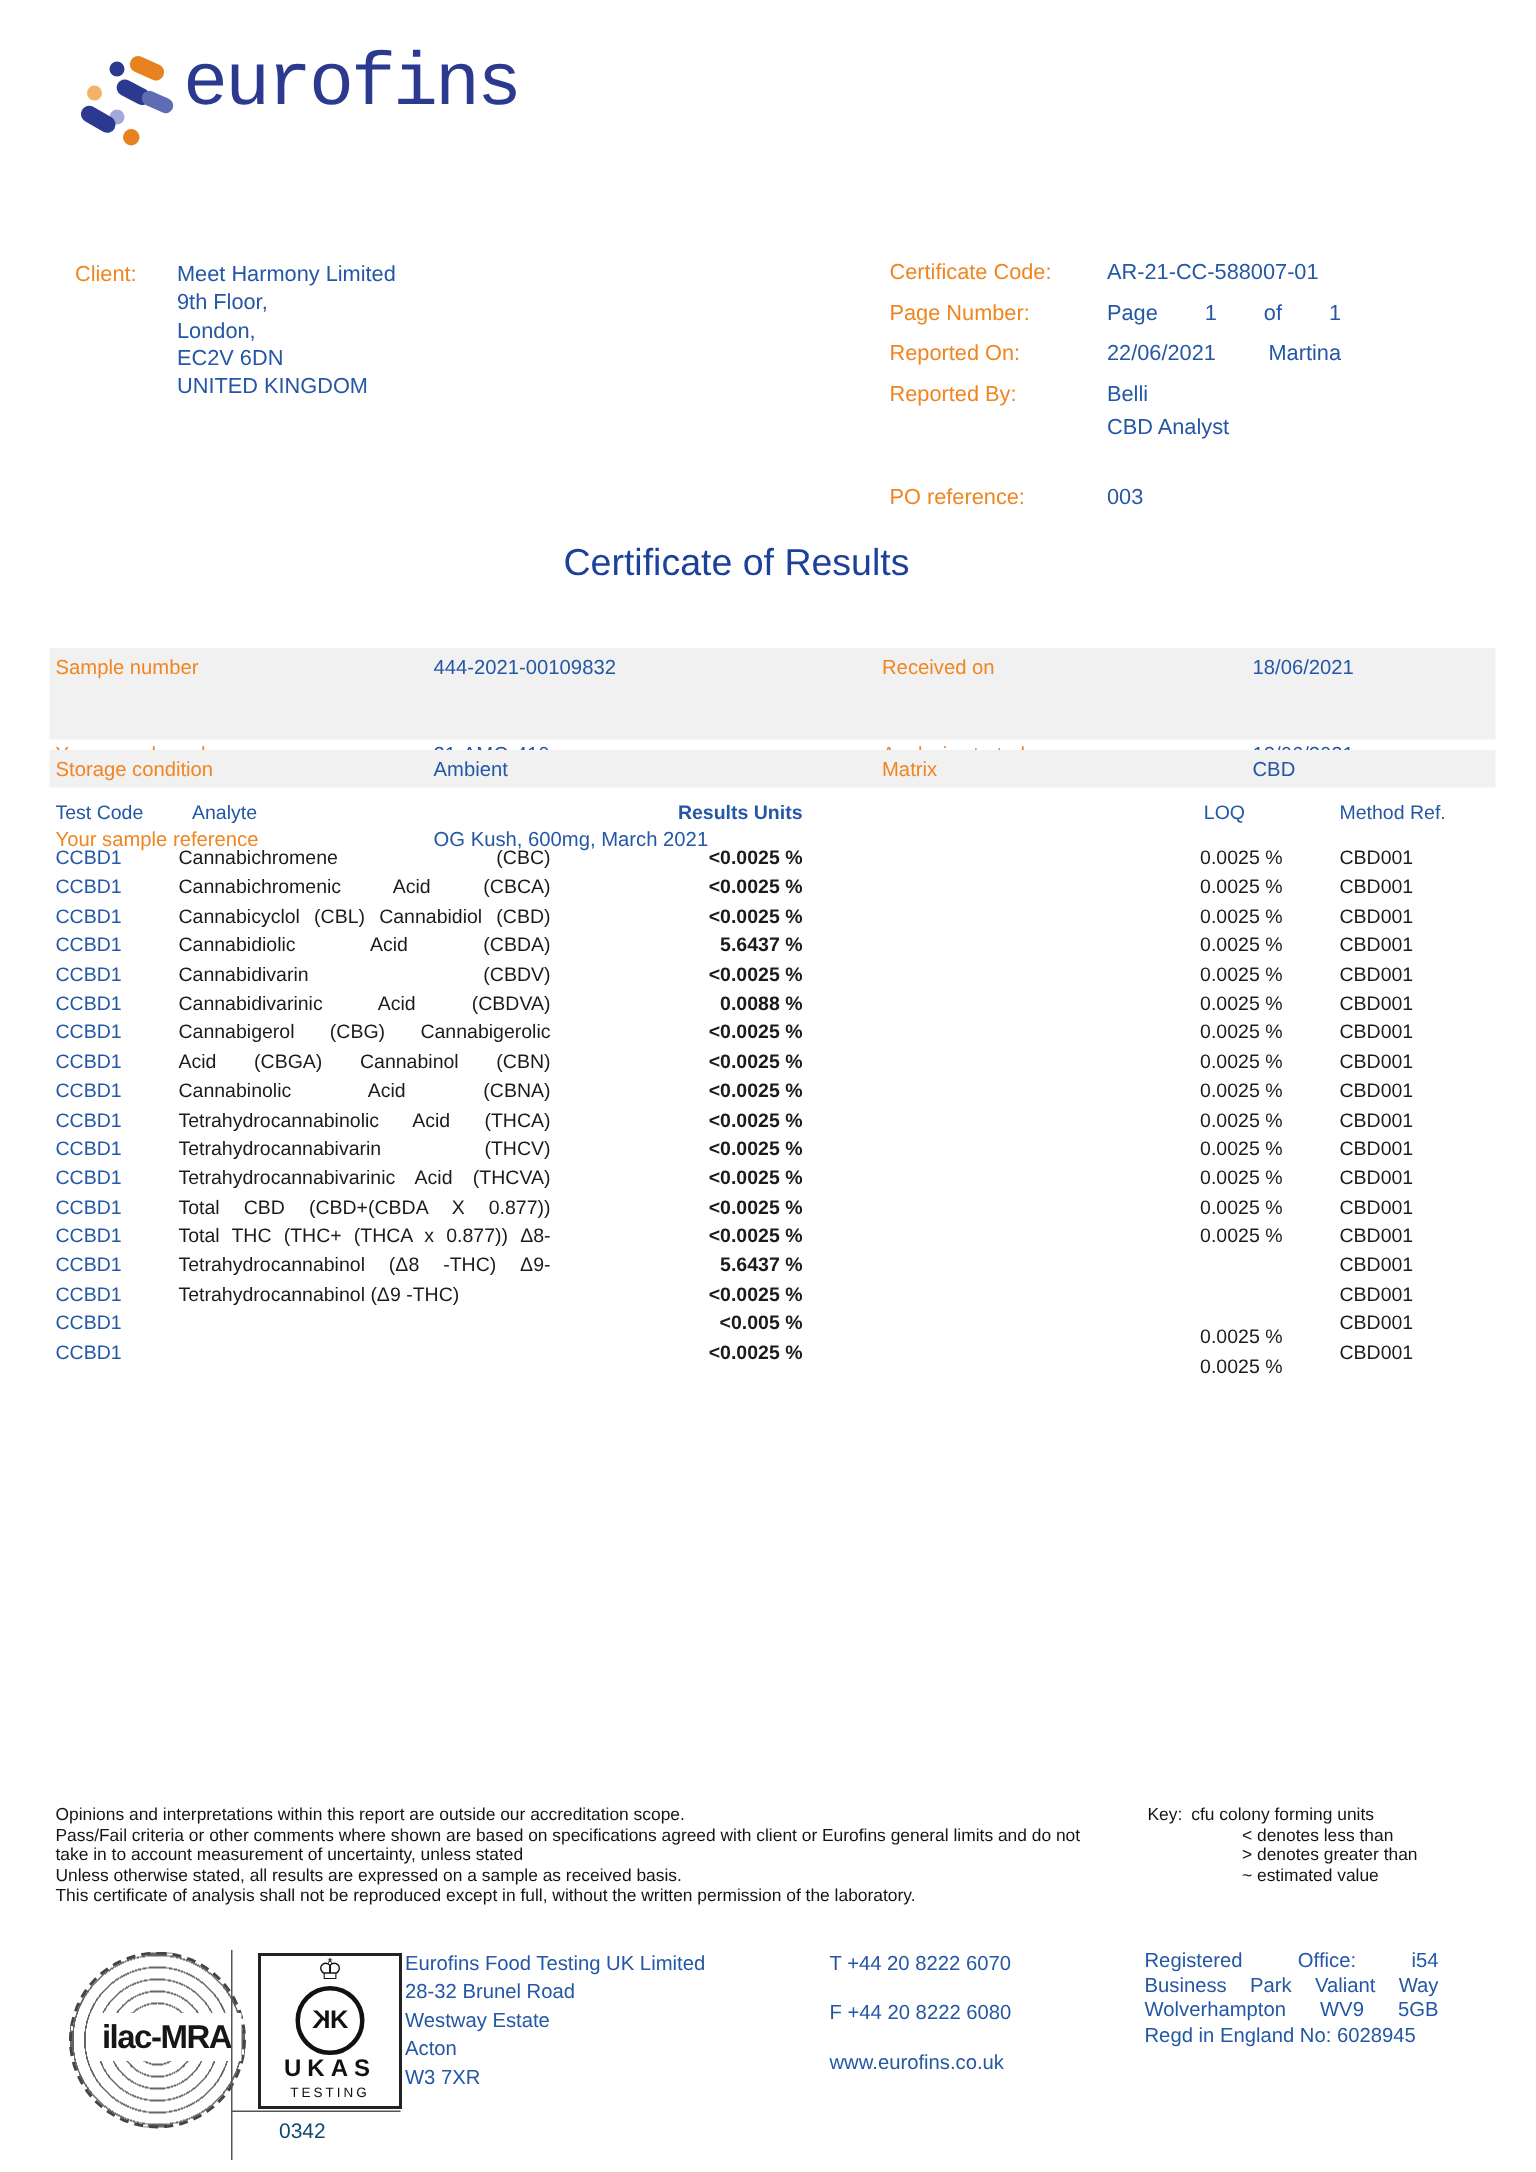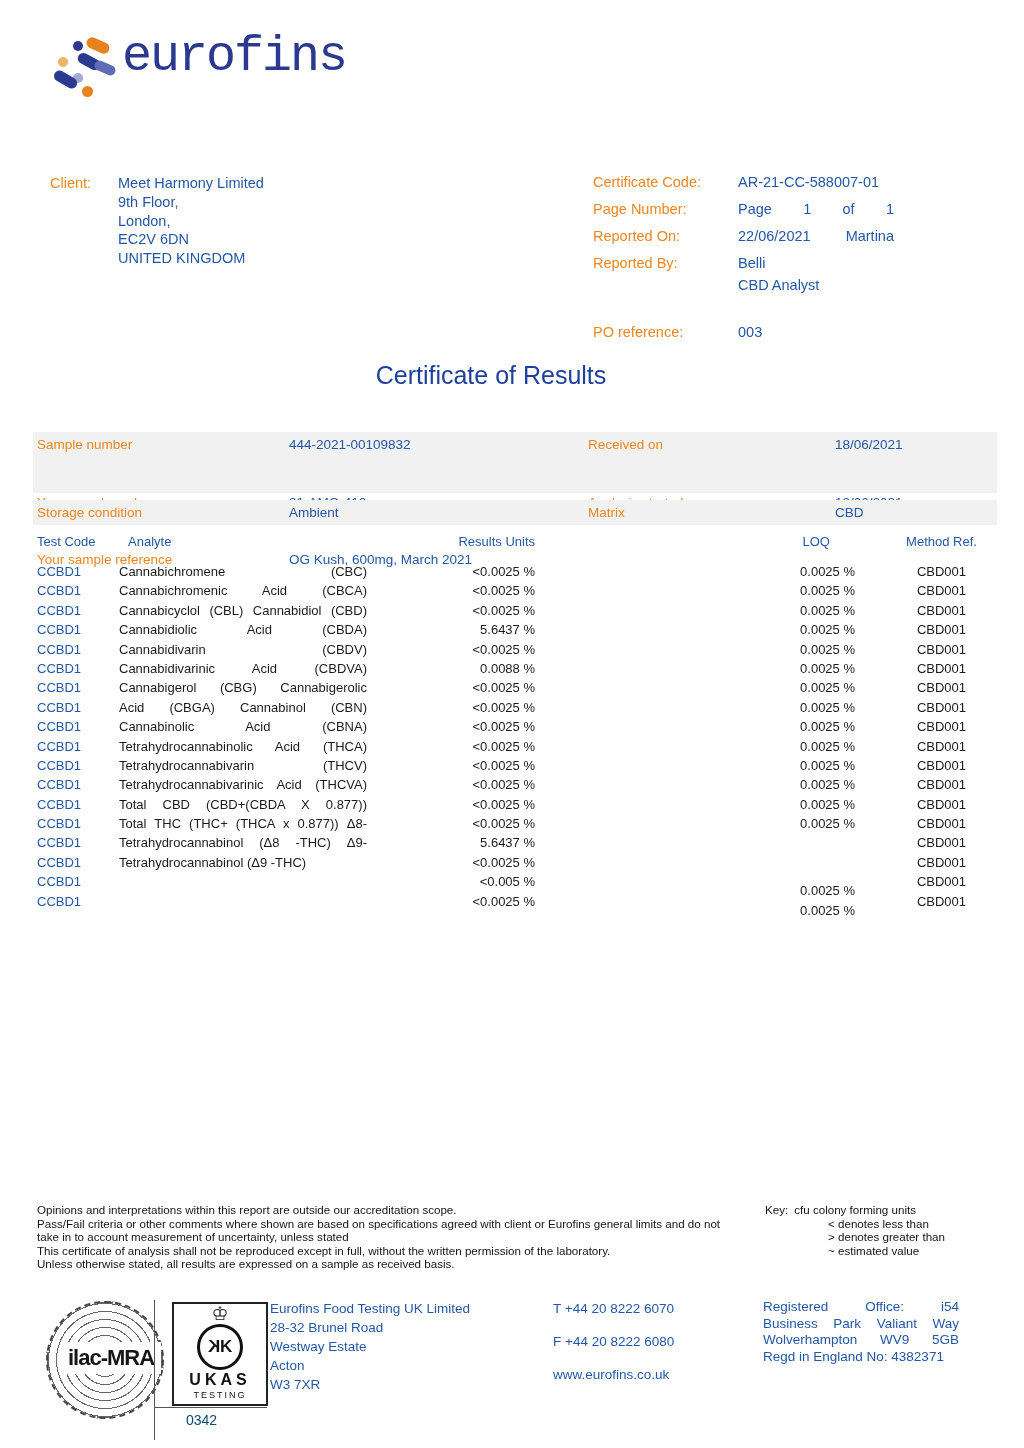--- a/index.html
+++ b/index.html
@@ -44,24 +44,24 @@
 
   
   .thead{left:37px;top:534px;width:953px;display:grid;
          grid-template-columns:82px 250px 166px 320px 135px;
          font-size:13px;color:#2457a5;}
   .trows{left:37px;top:562px;width:953px;font-size:13px;}
   .trow{display:grid;grid-template-columns:82px 250px 166px 320px 135px;
         height:19.4px;line-height:19.4px;}
   .c-test{color:#2457a5;}
   .c-analyte{color:#1b1b1b;padding-right:2px;}
-  .c-result{text-align:right;}
+  .c-result{text-align:right;font-weight:bold;}
   .c-loq{text-align:right;}
   .thead .c-loq{padding-right:25px;}
-  .c-method{padding-left:38px;text-align:center;}
+  .c-method{padding-left:38px;}
   .loq-low{transform:translateY(9px);}
 
   
   .disclaimer{left:37px;top:1203px;font-size:11.6px;line-height:13.5px;color:#141414;}
   .keyblock{left:765px;top:1203px;font-size:11.6px;line-height:13.5px;color:#141414;}
   .key-first{display:flex;gap:6px;}
   .key-sub{padding-left:63px;}
 
   
   .ilac{left:46px;top:1301px;width:114px;height:114px;border-radius:50%;
@@ -308,22 +308,22 @@
       <div class="c-result">&lt;0.0025 %</div>
       <div class="c-loq loq-low">0.0025 %</div>
       <div class="c-method">CBD001</div>
     </div>
   </div>
 
 <div class="abs disclaimer">
   <div>Opinions and interpretations within this report are outside our accreditation scope.</div>
   <div>Pass/Fail criteria or other comments where shown are based on specifications agreed with client or Eurofins general limits and do not</div>
   <div>take in to account measurement of uncertainty, unless stated</div>
+  <div>Unless otherwise stated, all results are expressed on a sample as received basis.</div>
   <div>This certificate of analysis shall not be reproduced except in full, without the written permission of the laboratory.</div>
-  <div>Unless otherwise stated, all results are expressed on a sample as received basis.</div>
 </div>
 
 <div class="abs keyblock">
   <div class="key-first">
     <span>Key:</span>
     <span>cfu colony forming units</span>
   </div>
   <div class="key-sub">&lt; denotes less than</div>
   <div class="key-sub">&gt; denotes greater than</div>
   <div class="key-sub">~ estimated value</div>
@@ -358,14 +358,14 @@
 <div class="abs contact">
   <div>T +44 20 8222 6070</div>
   <div>F +44 20 8222 6080</div>
   <div>www.eurofins.co.uk</div>
 </div>
 
 <div class="abs registered">
   <div class="jl">Registered Office: i54</div>
   <div class="jl">Business Park Valiant Way</div>
   <div class="jl">Wolverhampton WV9 5GB</div>
-  <div>Regd in England No: 4382371</div>
+  <div>Regd in England No: 6028945</div>
 </div>
 
 </body></html>

